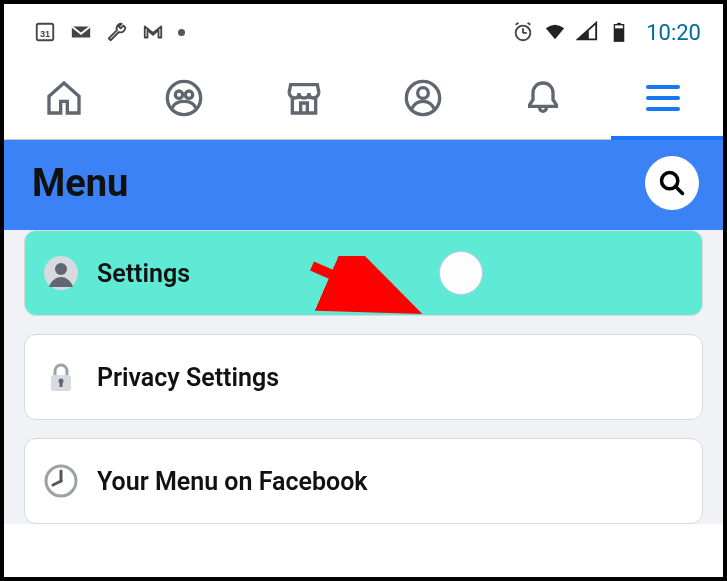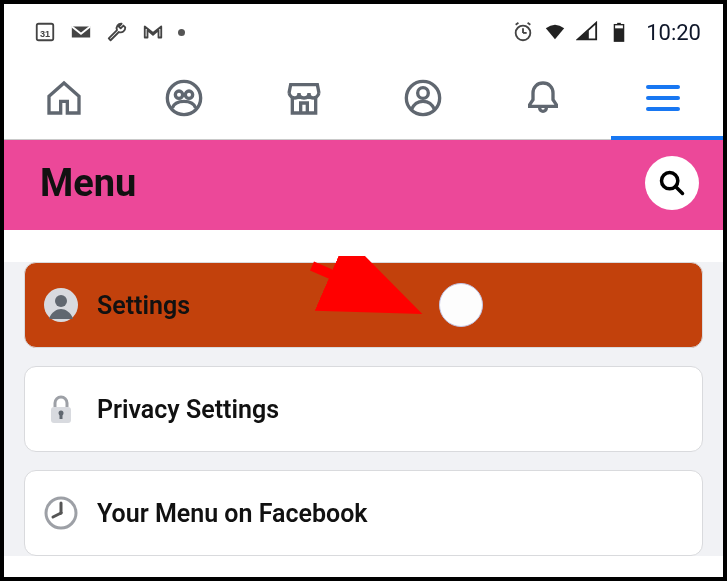--- a/index.html
+++ b/index.html
@@ -15,21 +15,21 @@
     
     .status-bar {
       display: flex;
       align-items: center;
       justify-content: space-between;
       padding: 10px 22px 6px 30px;
       height: 52px;
     }
     .status-left { display: flex; align-items: center; gap: 14px; }
     .status-right { display: flex; align-items: center; gap: 10px; }
-    .status-right .time { font-size: 22px; font-weight: 400; margin-left: 6px; color: #0f172a; }
+    .status-right .time { font-size: 22px; font-weight: 400; margin-left: 6px; color: #0369a1; }
     .sicon { width: 22px; height: 22px; display: inline-flex; align-items: center; justify-content: center; }
     .sicon svg { width: 100%; height: 100%; }
     .dot { width: 7px; height: 7px; border-radius: 50%; background: #555; }
     
     .tab-bar {
       display: flex;
       justify-content: space-around;
       align-items: center;
       height: 84px;
       border-bottom: 1px solid #c9c9c9;
@@ -52,22 +52,22 @@
       height: 4px;
       background: #1877f2;
     }
     .hamburger-lines { display: flex; flex-direction: column; gap: 7px; }
     .hamburger-lines span { display: block; width: 34px; height: 4px; background: #1877f2; border-radius: 2px; }
     
     .page-header {
       display: flex;
       align-items: center;
       justify-content: space-between;
-      padding: 16px 24px 20px 36px;
-      background: #ec4899;
+      padding: 16px 24px 20px 28px;
+      background: #3b82f6;
     }
     .page-title {
       font-size: 38px;
       font-weight: 700;
       color: #111;
     }
     .search-btn {
       width: 54px; height: 54px;
       border-radius: 50%;
       background: #fff;
@@ -86,22 +86,21 @@
       border: 1px solid #d9dadd;
       border-radius: 12px;
       margin-bottom: 18px;
       padding: 24px 18px;
       display: flex;
       align-items: center;
       gap: 18px;
       position: relative;
     }
     .card.pressed {
-      background: #c2410c;
-      margin-top: 32px;
+      background: #5eead4;
     }
     .card-icon {
       width: 36px; height: 36px;
       display: flex; align-items: center; justify-content: center;
     }
     .card-label {
       font-size: 25px;
       font-weight: 600;
       color: #111;
     }

